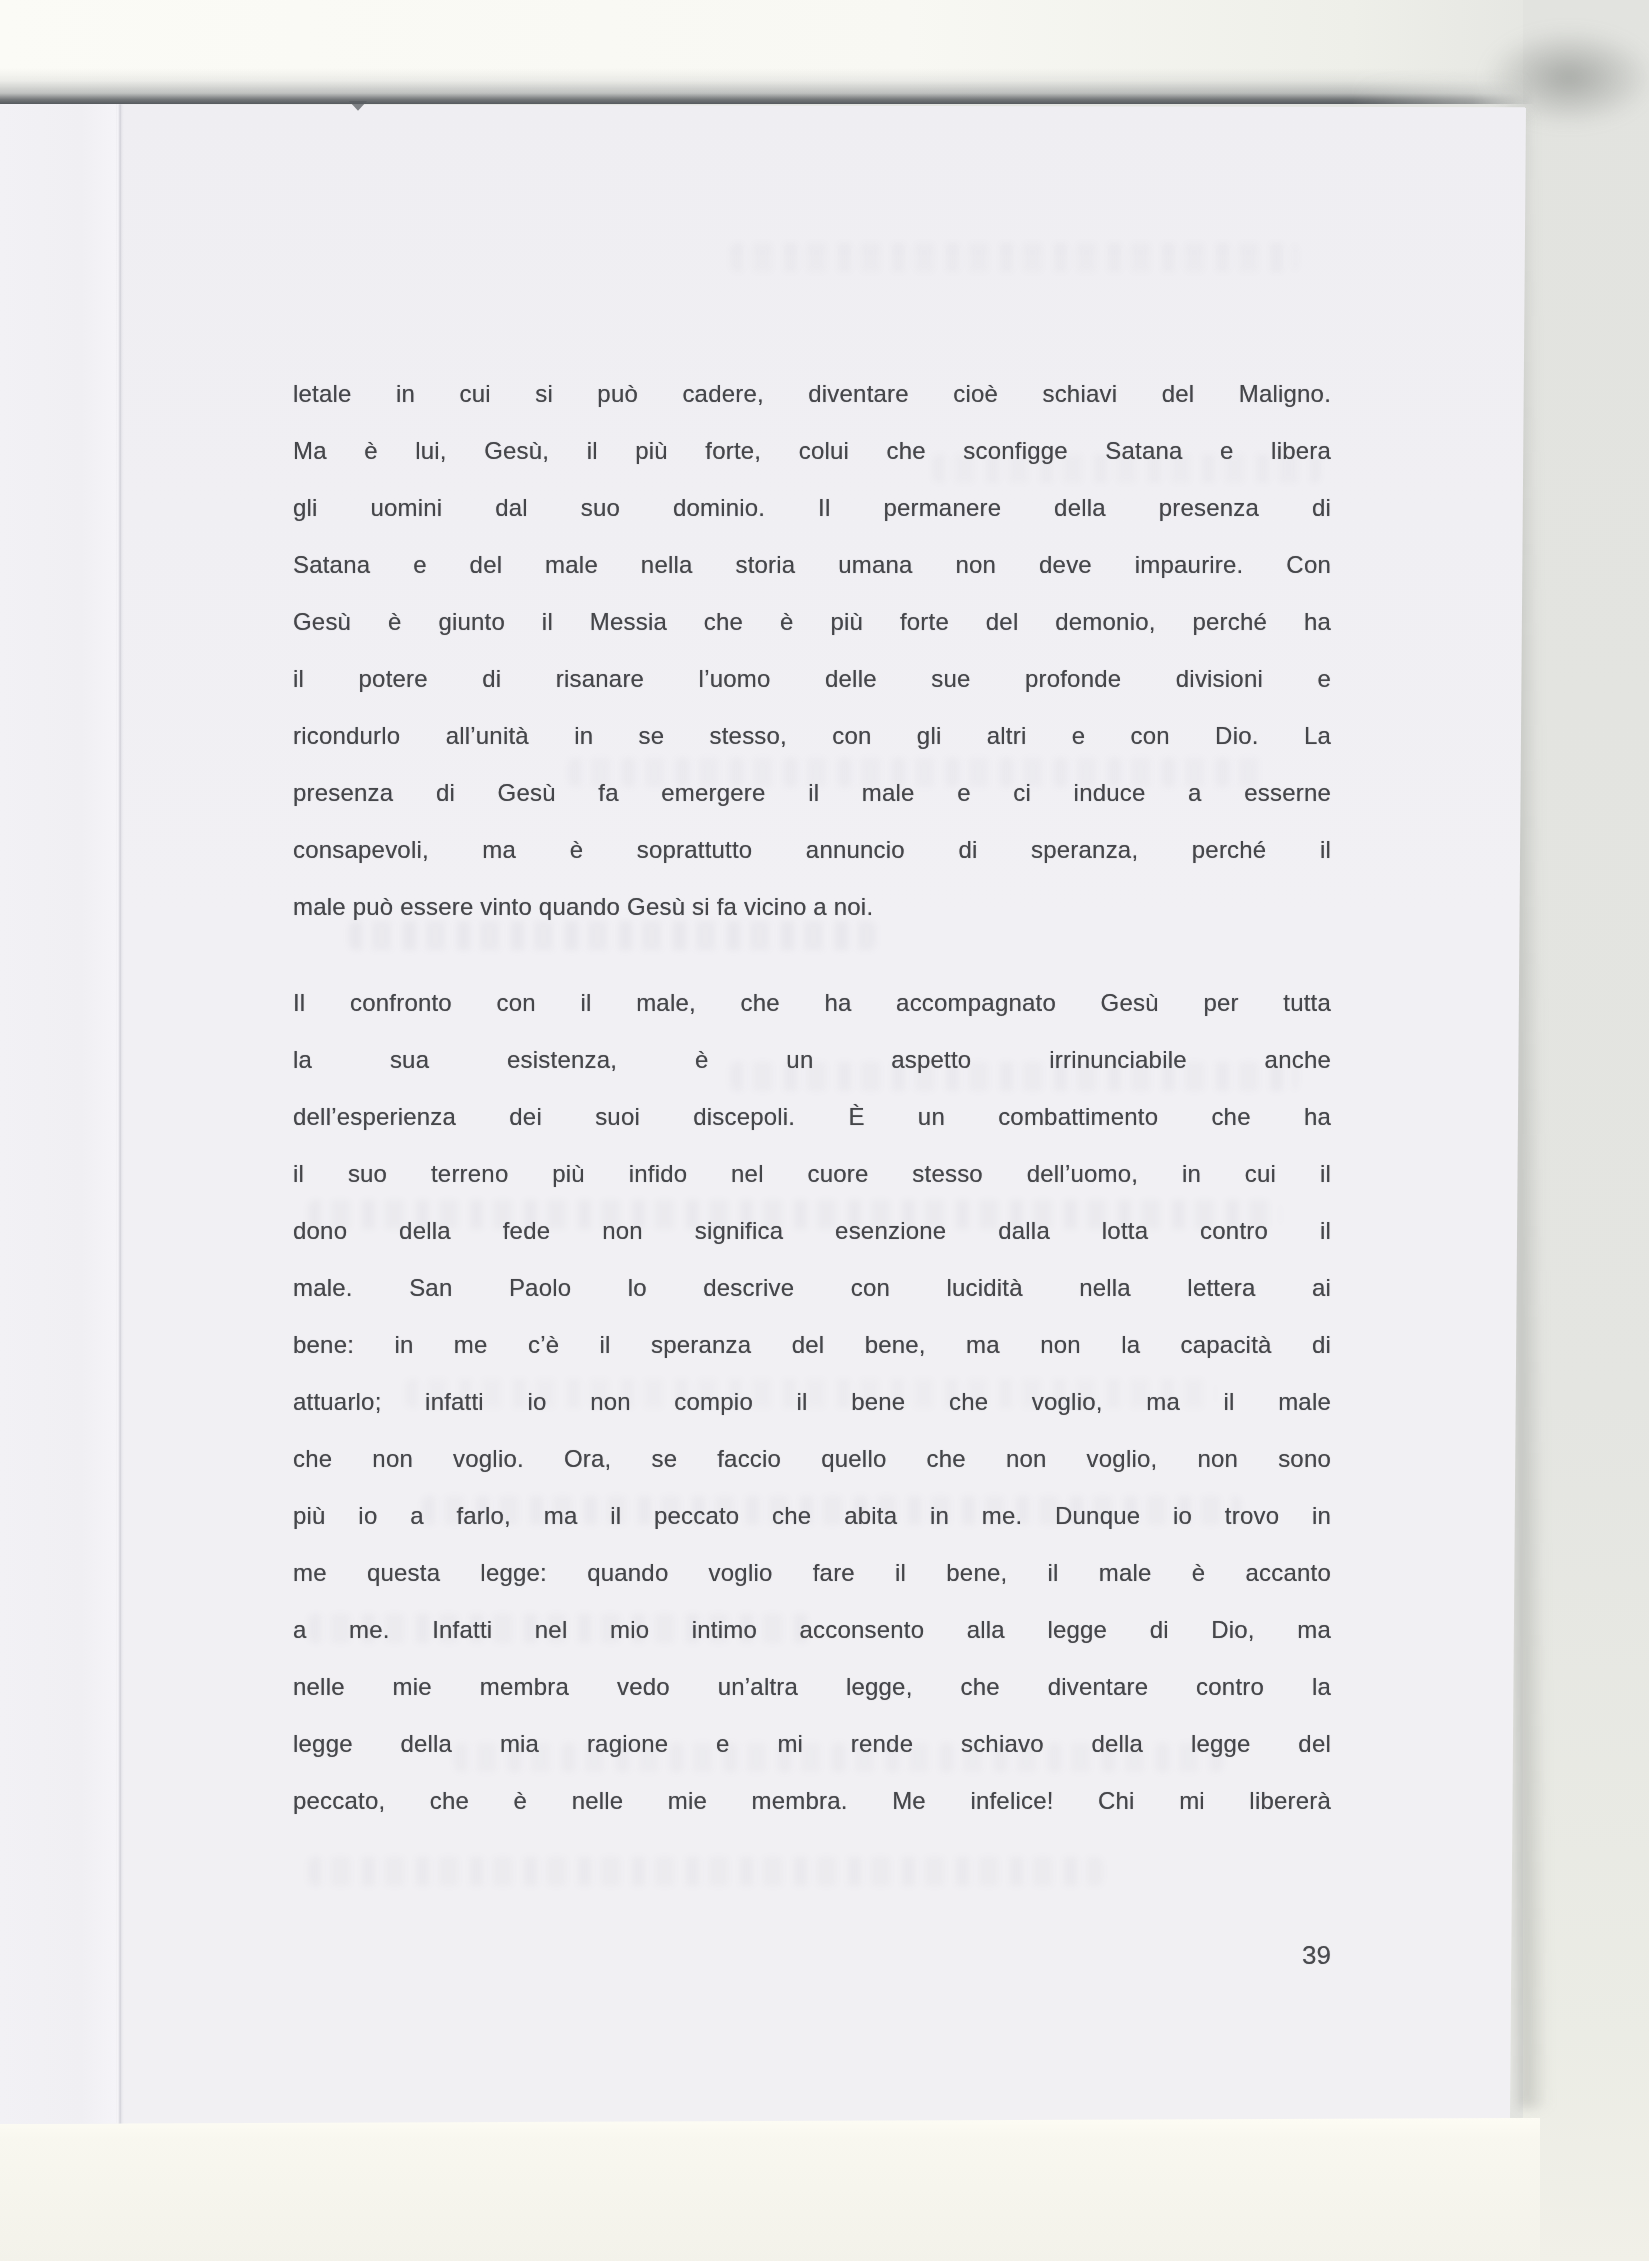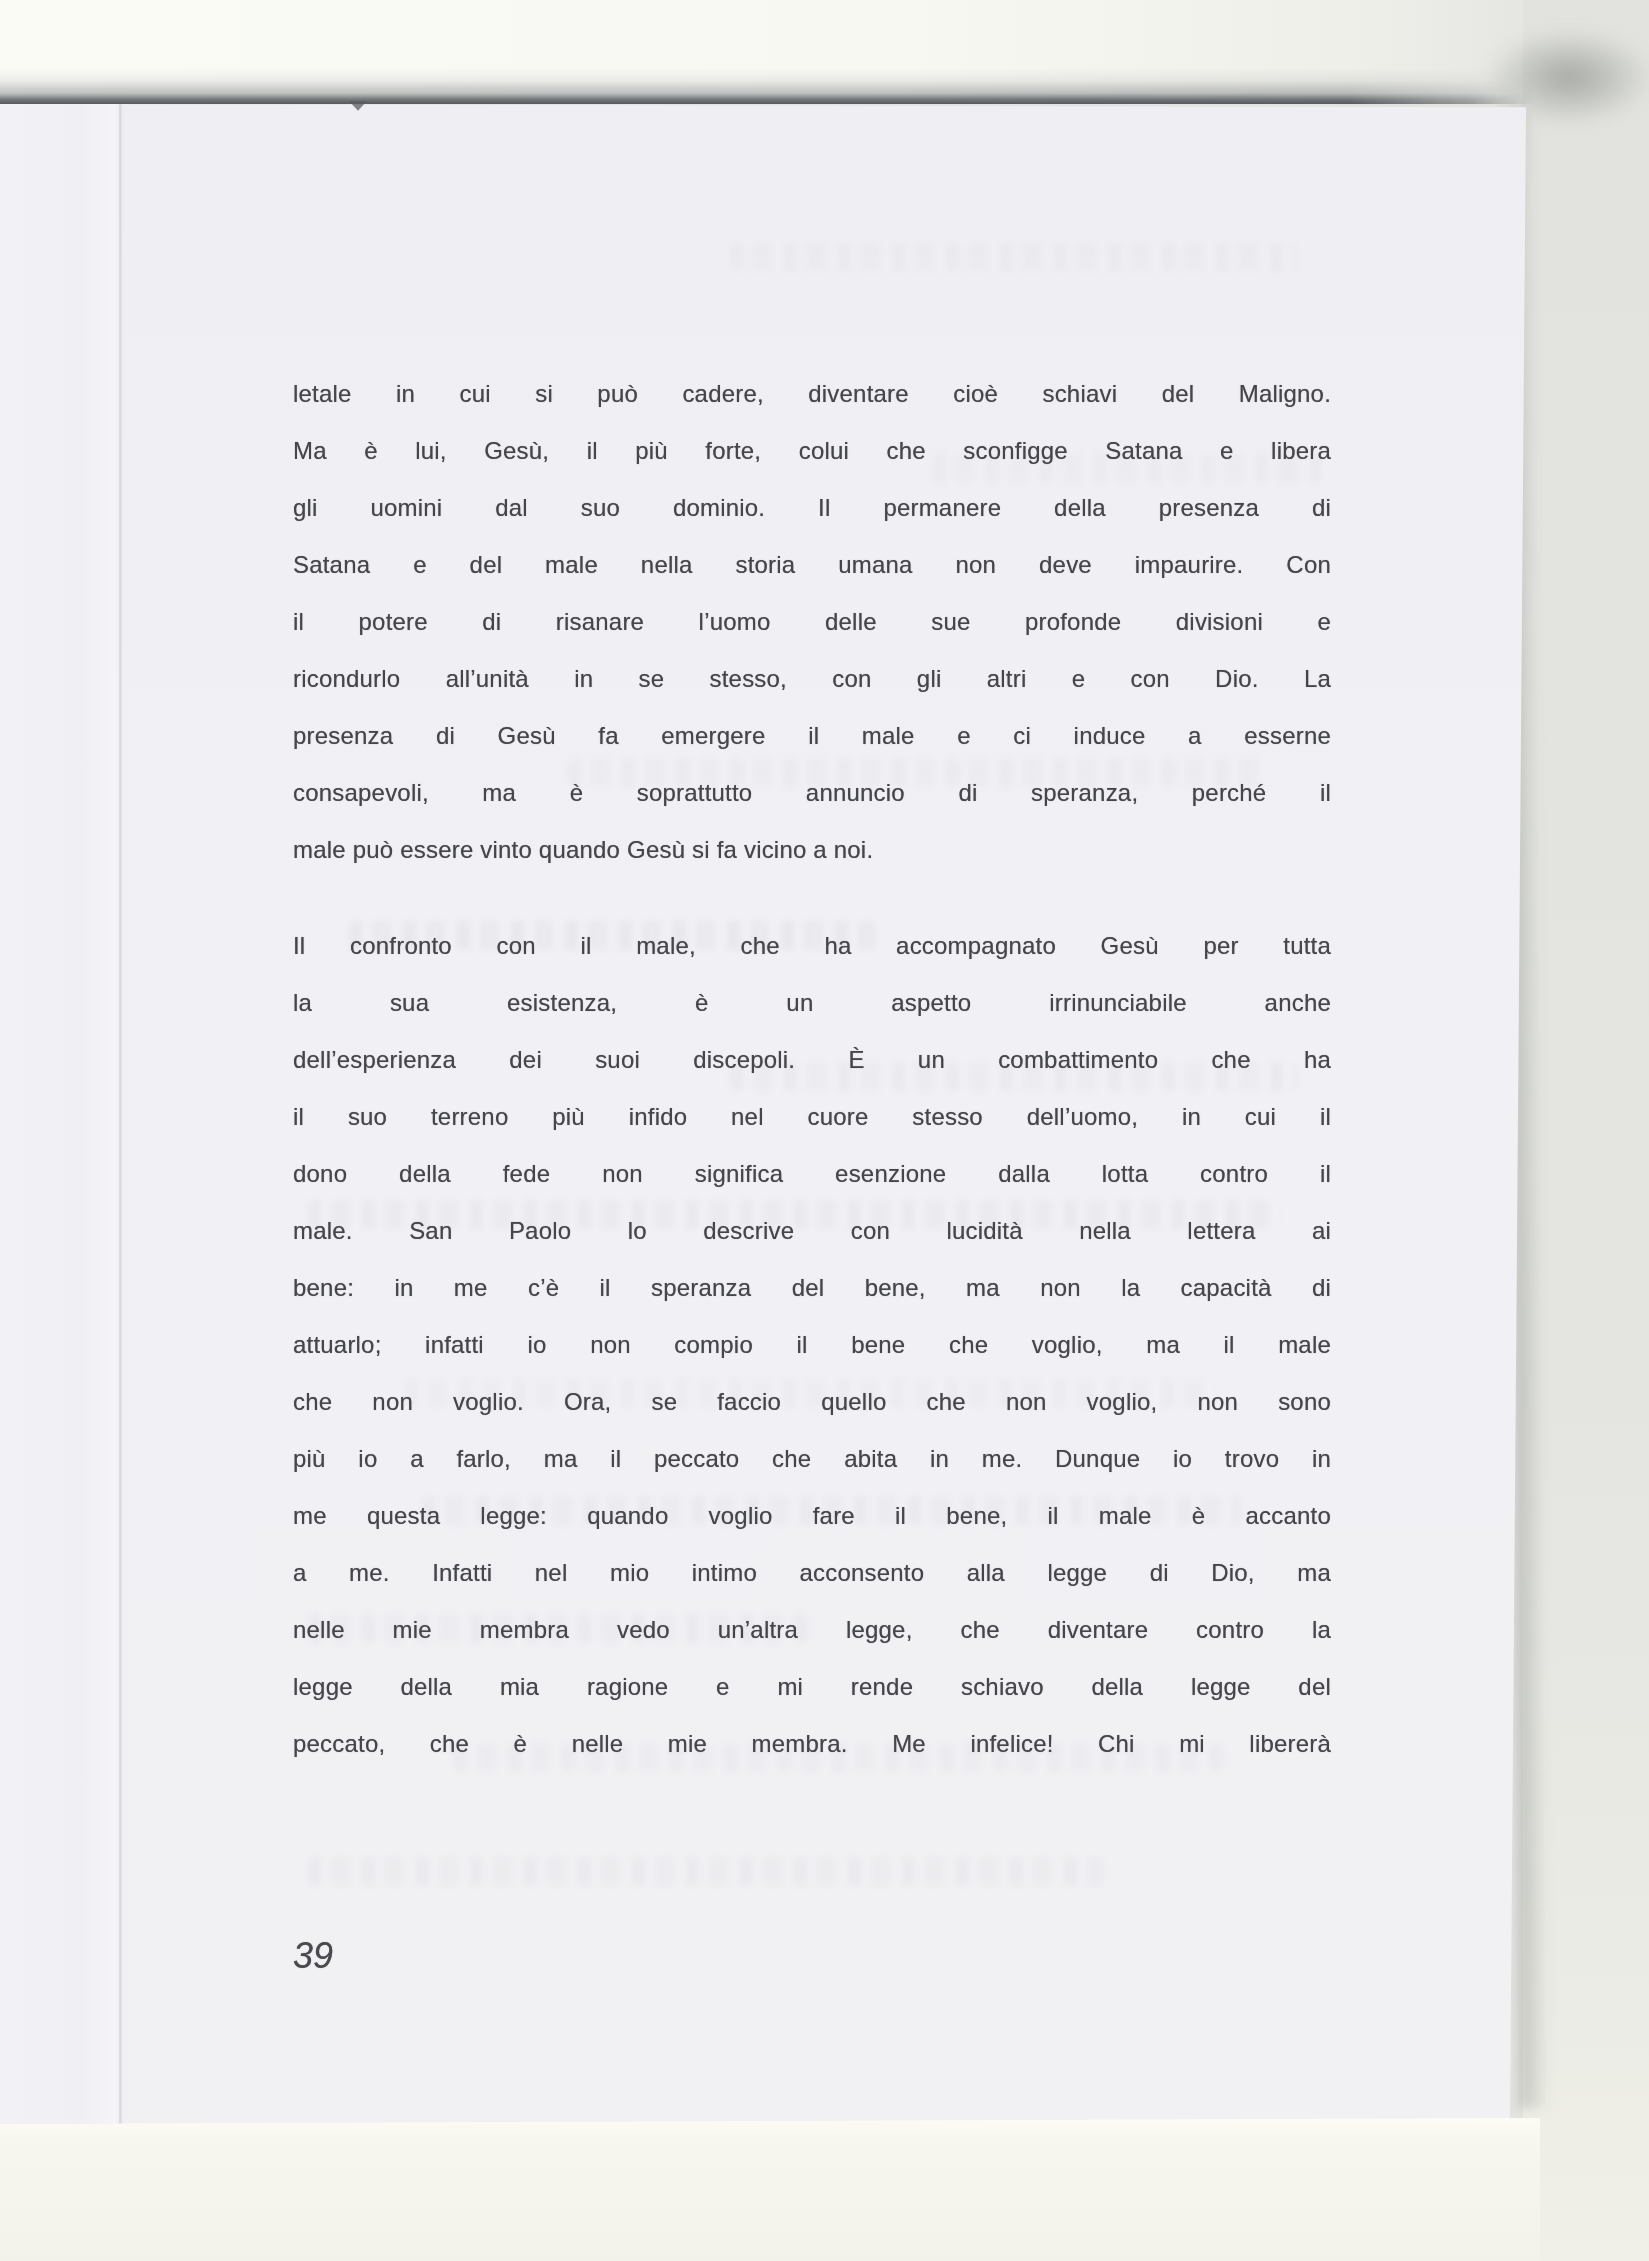--- a/index.html
+++ b/index.html
@@ -63,23 +63,22 @@
     font-size:24px; line-height:57px; color:#45464a;
     text-shadow:0 0 0.8px rgba(69,70,74,.6);
     letter-spacing:0.2px;
   }
   .para { margin:0; }
   .para + .para { margin-top:39px; }
   .line { text-align:justify; text-align-last:justify; }
   .line.end { text-align-last:left; }
   .page-num {
     position:absolute; left:293px; top:1823px; width:1038px;
-    text-align:left; font-size:36px; line-height:57px; color:#494a4e;
+    text-align:right; font-size:26px; line-height:57px; color:#494a4e;
     text-shadow:0 0 0.8px rgba(69,70,74,.55);
-    font-style:italic;
   }
   .bleed {
     position:absolute; height:29px; border-radius:6.5px;
     background:repeating-linear-gradient(90deg,
       rgba(138,138,154,.16) 0px, rgba(138,138,154,.16) 13px,
       rgba(138,138,154,0) 13px, rgba(138,138,154,0) 23px,
       rgba(138,138,154,.13) 23px, rgba(138,138,154,.13) 42px,
       rgba(138,138,154,0) 42px, rgba(138,138,154,0) 54px);
     filter:blur(3.2px);
   }
@@ -109,20 +108,21 @@
     <div class="bleed" style="top:1510px; left:308px; width:503px;  opacity:.40;"></div>
     <div class="bleed" style="top:1639px; left:454px; width:770px;  opacity:.35;"></div>
     <div class="bleed" style="top:1753px; left:308px; width:795px;  opacity:.40;"></div>
 
     <div class="text-block">
       <div class="para">
         <div class="line">letale in cui si può cadere, diventare cioè schiavi del Maligno.</div>
         <div class="line">Ma è lui, Gesù, il più forte, colui che sconfigge Satana e libera</div>
         <div class="line">gli uomini dal suo dominio. Il permanere della presenza di</div>
         <div class="line">Satana e del male nella storia umana non deve impaurire. Con</div>
+        <div class="line">Gesù è giunto il Messia che è più forte del demonio, perché ha</div>
         <div class="line">il potere di risanare l’uomo delle sue profonde divisioni e</div>
         <div class="line">ricondurlo all’unità in se stesso, con gli altri e con Dio. La</div>
         <div class="line">presenza di Gesù fa emergere il male e ci induce a esserne</div>
         <div class="line">consapevoli, ma è soprattutto annuncio di speranza, perché il</div>
         <div class="line end">male può essere vinto quando Gesù si fa vicino a noi.</div>
       </div>
       <div class="para">
         <div class="line">Il confronto con il male, che ha accompagnato Gesù per tutta</div>
         <div class="line">la sua esistenza, è un aspetto irrinunciabile anche</div>
         <div class="line">dell’esperienza dei suoi discepoli. È un combattimento che ha</div>

